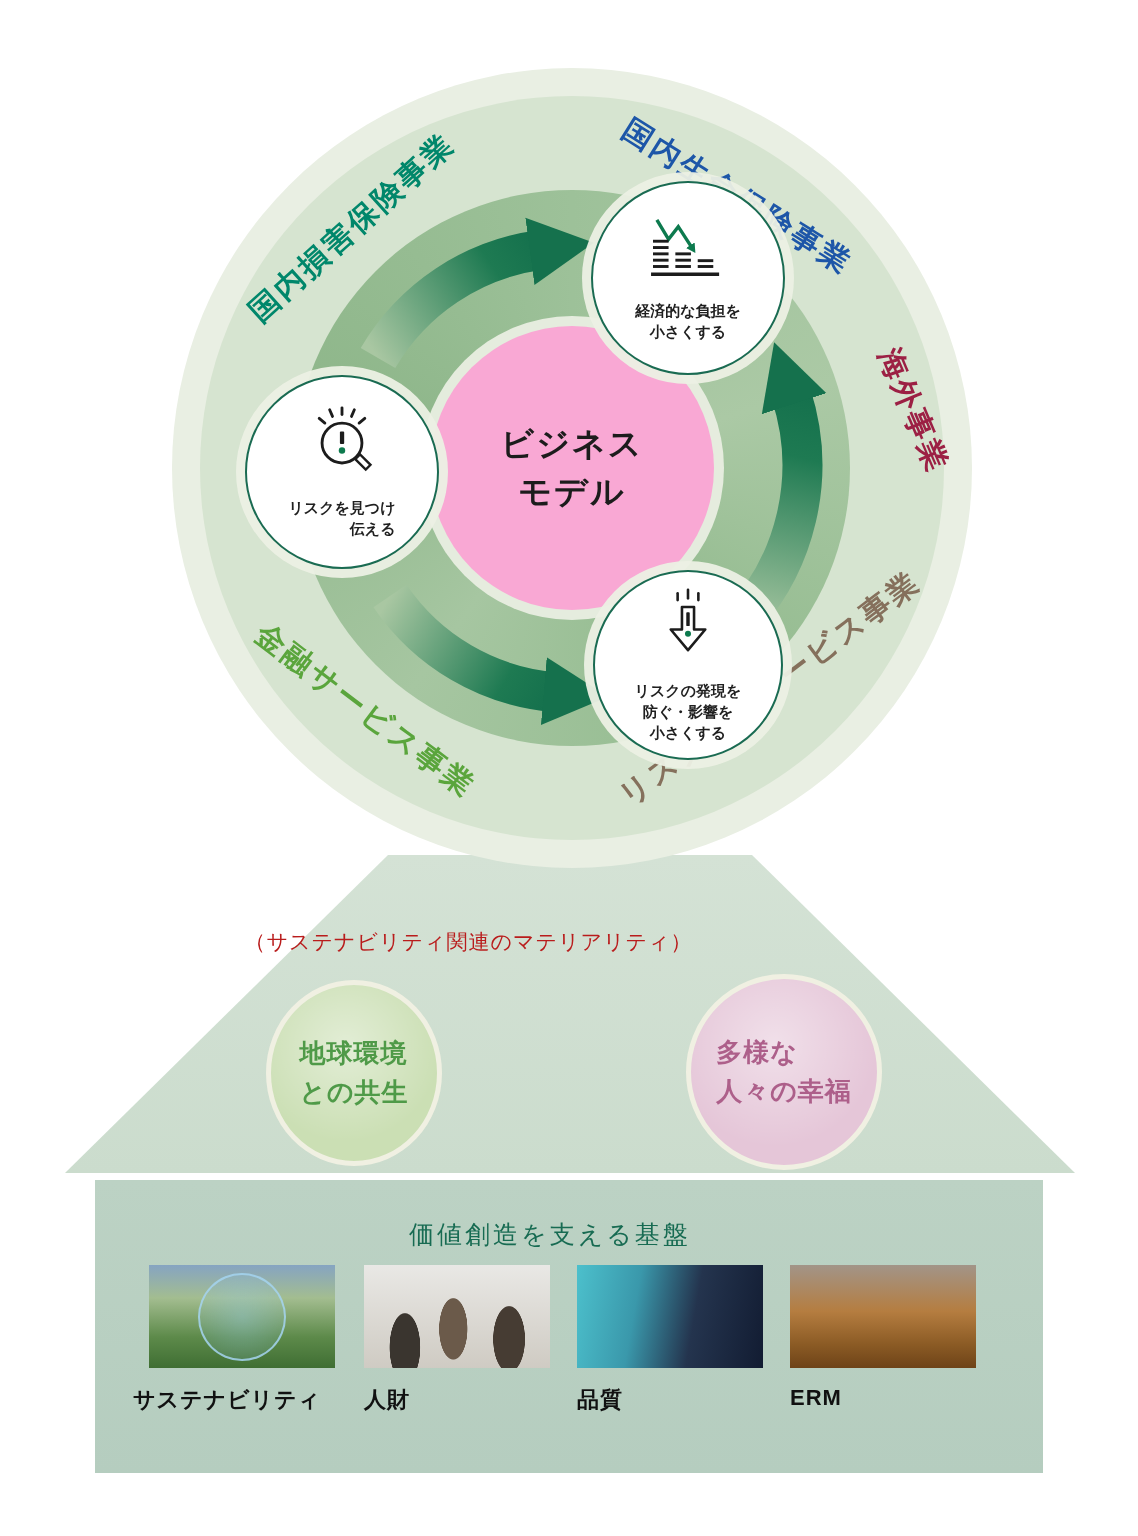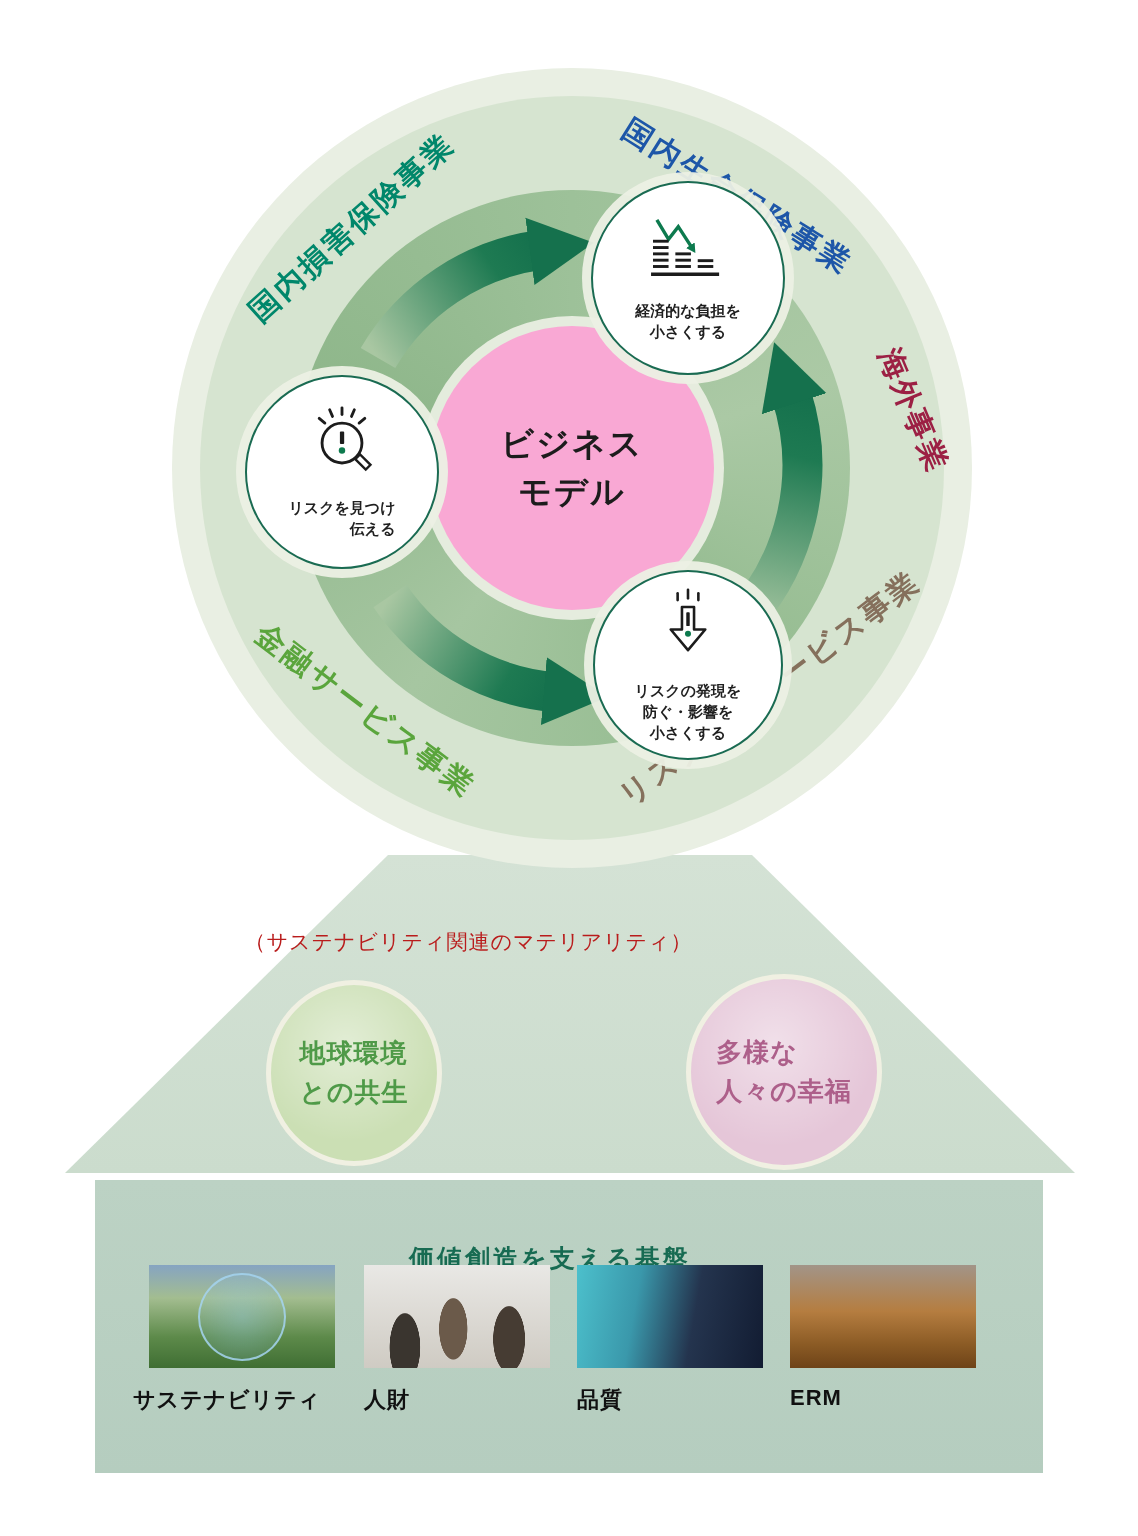--- a/index.html
+++ b/index.html
@@ -52,21 +52,21 @@
   .mat{position:absolute;border-radius:50%;border:5px solid #f0f0e2;
     display:flex;flex-direction:column;align-items:center;justify-content:center;text-align:left;
     background-image:radial-gradient(circle at 45% 35%,rgba(255,255,255,.45),rgba(255,255,255,0) 65%);}
   .mat-1{left:266px;top:980px;width:166px;height:176px;}
   .mat-2{left:476px;top:974px;width:180px;height:186px;}
   .mat-3{left:686px;top:974px;width:186px;height:186px;}
   .mat-text{font-size:26px;font-weight:bold;line-height:1.5;letter-spacing:1px;}
 
   
   .found-title{position:absolute;left:0;top:1218px;width:1100px;text-align:center;
-    font-size:25px;font-weight:bold;color:#176b52;letter-spacing:3px;margin-top:24px;}
+    font-size:25px;font-weight:normal;color:#176b52;letter-spacing:3px;}
   .photo{position:absolute;top:1265px;width:186px;height:103px;overflow:hidden;}
   .photo-1{left:149px;background:linear-gradient(180deg,#86a4c2 0%,#a3bd90 32%,#5d8a4a 70%,#3f6e33 100%);}
   .globe{position:absolute;left:50%;top:50%;width:84px;height:84px;transform:translate(-50%,-50%);
     border:2px solid rgba(165,212,238,.85);border-radius:50%;
     background:radial-gradient(circle,rgba(150,205,235,.40),rgba(150,205,235,.05));}
   .photo-2{left:364px;background:
     radial-gradient(ellipse 26px 58px at 22% 80%,#3a352f 58%,rgba(0,0,0,0) 60%),
     radial-gradient(ellipse 24px 52px at 48% 62%,#6b5a4a 58%,rgba(0,0,0,0) 60%),
     radial-gradient(ellipse 27px 56px at 78% 72%,#463c33 58%,rgba(0,0,0,0) 60%),
     linear-gradient(180deg,#e9e8e5 0%,#cfcbc3 100%);}

